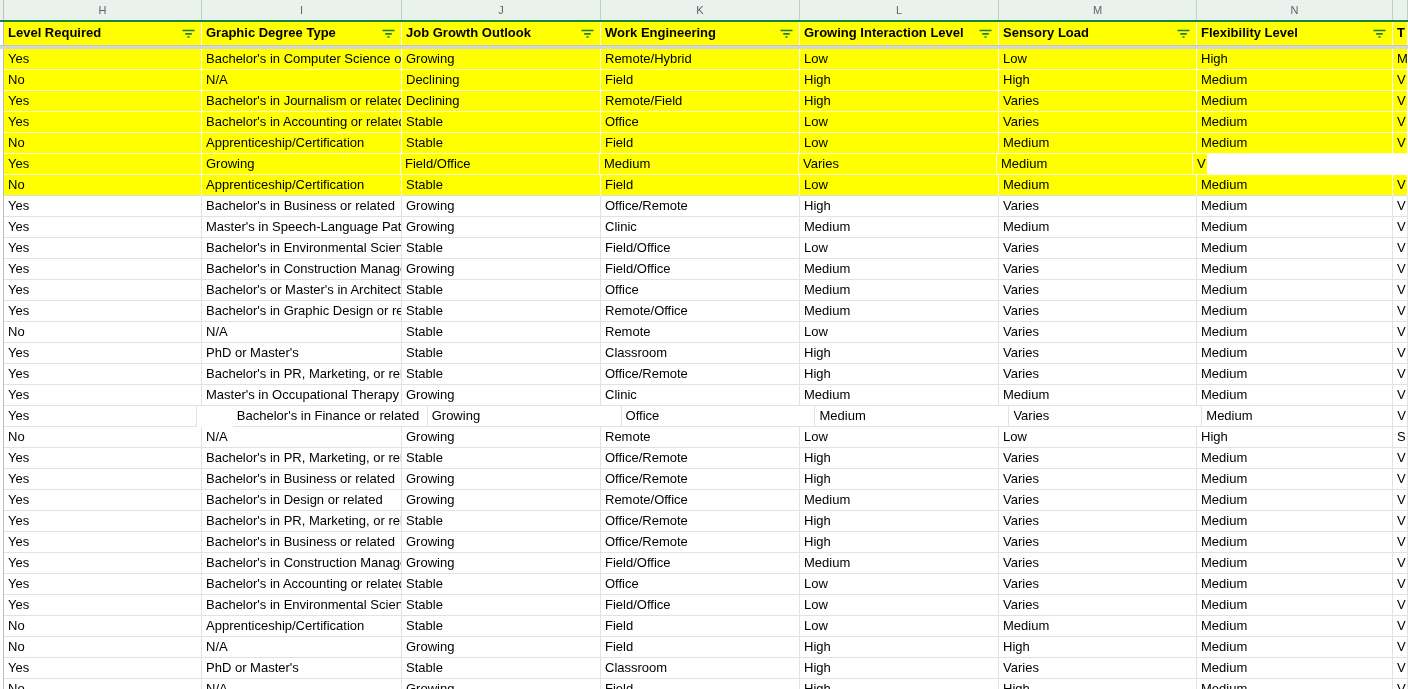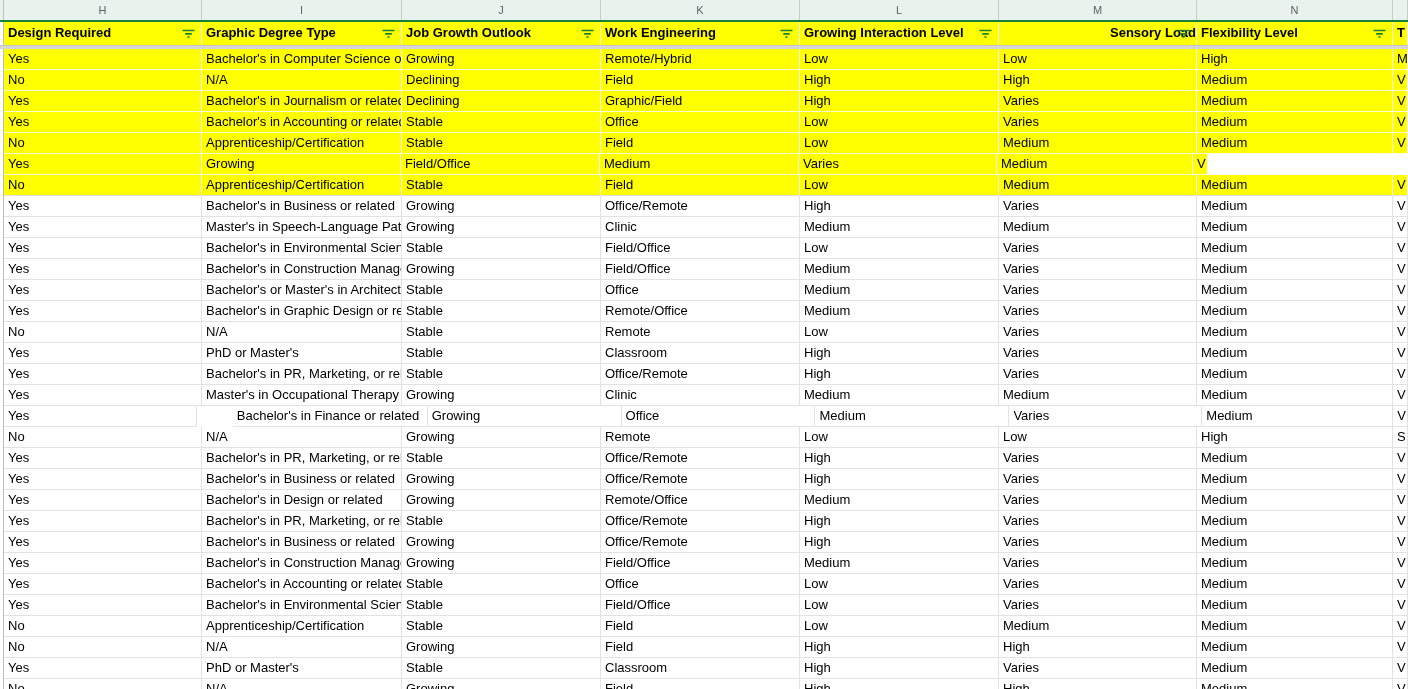--- a/index.html
+++ b/index.html
@@ -65,36 +65,36 @@
       <div class="lcell" style="width: 199px;">J</div>
       <div class="lcell" style="width: 199px;">K</div>
       <div class="lcell" style="width: 199px;">L</div>
       <div class="lcell" style="width: 198px;">M</div>
       <div class="lcell" style="width: 196px;">N</div>
       <div class="lcell" style="width: 15px;"></div>
     </div>
   <div class="greenline"></div>
   <div class="hrow" id="hrow">
       <div class="hgutter"></div>
-      <div class="hcell" style="width: 198px;"><span>Design Required</span><svg width="13" height="10" class="ficon">
+      <div class="hcell" style="width: 198px;"><span>Level Required</span><svg width="13" height="10" class="ficon">
           <path d="M0.5 1.5 H12.5 M3.2 4.8 H9.8 M5.4 8 H7.6" stroke="#188038" stroke-width="1.7" fill="none"></path>
         </svg></div>
       <div class="hcell" style="width: 200px;"><span>Graphic Degree Type</span><svg width="13" height="10" class="ficon">
           <path d="M0.5 1.5 H12.5 M3.2 4.8 H9.8 M5.4 8 H7.6" stroke="#188038" stroke-width="1.7" fill="none"></path>
         </svg></div>
       <div class="hcell" style="width: 199px;"><span>Job Growth Outlook</span><svg width="13" height="10" class="ficon">
           <path d="M0.5 1.5 H12.5 M3.2 4.8 H9.8 M5.4 8 H7.6" stroke="#188038" stroke-width="1.7" fill="none"></path>
         </svg></div>
       <div class="hcell" style="width: 199px;"><span>Work Engineering</span><svg width="13" height="10" class="ficon">
           <path d="M0.5 1.5 H12.5 M3.2 4.8 H9.8 M5.4 8 H7.6" stroke="#188038" stroke-width="1.7" fill="none"></path>
         </svg></div>
       <div class="hcell" style="width: 199px;"><span>Growing Interaction Level</span><svg width="13" height="10" class="ficon">
           <path d="M0.5 1.5 H12.5 M3.2 4.8 H9.8 M5.4 8 H7.6" stroke="#188038" stroke-width="1.7" fill="none"></path>
         </svg></div>
-      <div class="hcell" style="width: 198px; text-align: right;"><span>Sensory Load</span><svg width="13" height="10" class="ficon">
+      <div class="hcell" style="width: 198px;"><span>Sensory Load</span><svg width="13" height="10" class="ficon">
           <path d="M0.5 1.5 H12.5 M3.2 4.8 H9.8 M5.4 8 H7.6" stroke="#188038" stroke-width="1.7" fill="none"></path>
         </svg></div>
       <div class="hcell" style="width: 196px;"><span>Flexibility Level</span><svg width="13" height="10" class="ficon">
           <path d="M0.5 1.5 H12.5 M3.2 4.8 H9.8 M5.4 8 H7.6" stroke="#188038" stroke-width="1.7" fill="none"></path>
         </svg></div>
       <div class="hcell" style="width: 15px;"><span>T</span></div>
     </div>
   <div class="freezebar"></div>
   <div class="grid" id="grid">
       <div class="row hl">
@@ -117,21 +117,21 @@
         <div class="cell" style="width: 199px;">High</div>
         <div class="cell" style="width: 198px;">High</div>
         <div class="cell" style="width: 196px;">Medium</div>
         <div class="cell" style="width: 15px;">V</div>
       </div>
       <div class="row hl">
         <div class="gutter"></div>
         <div class="cell" style="width: 198px;">Yes</div>
         <div class="cell" style="width: 200px;">Bachelor's in Journalism or related</div>
         <div class="cell" style="width: 199px;">Declining</div>
-        <div class="cell" style="width: 199px;">Graphic/Field</div>
+        <div class="cell" style="width: 199px;">Remote/Field</div>
         <div class="cell" style="width: 199px;">High</div>
         <div class="cell" style="width: 198px;">Varies</div>
         <div class="cell" style="width: 196px;">Medium</div>
         <div class="cell" style="width: 15px;">V</div>
       </div>
       <div class="row hl">
         <div class="gutter"></div>
         <div class="cell" style="width: 198px;">Yes</div>
         <div class="cell" style="width: 200px;">Bachelor's in Accounting or related</div>
         <div class="cell" style="width: 199px;">Stable</div>

